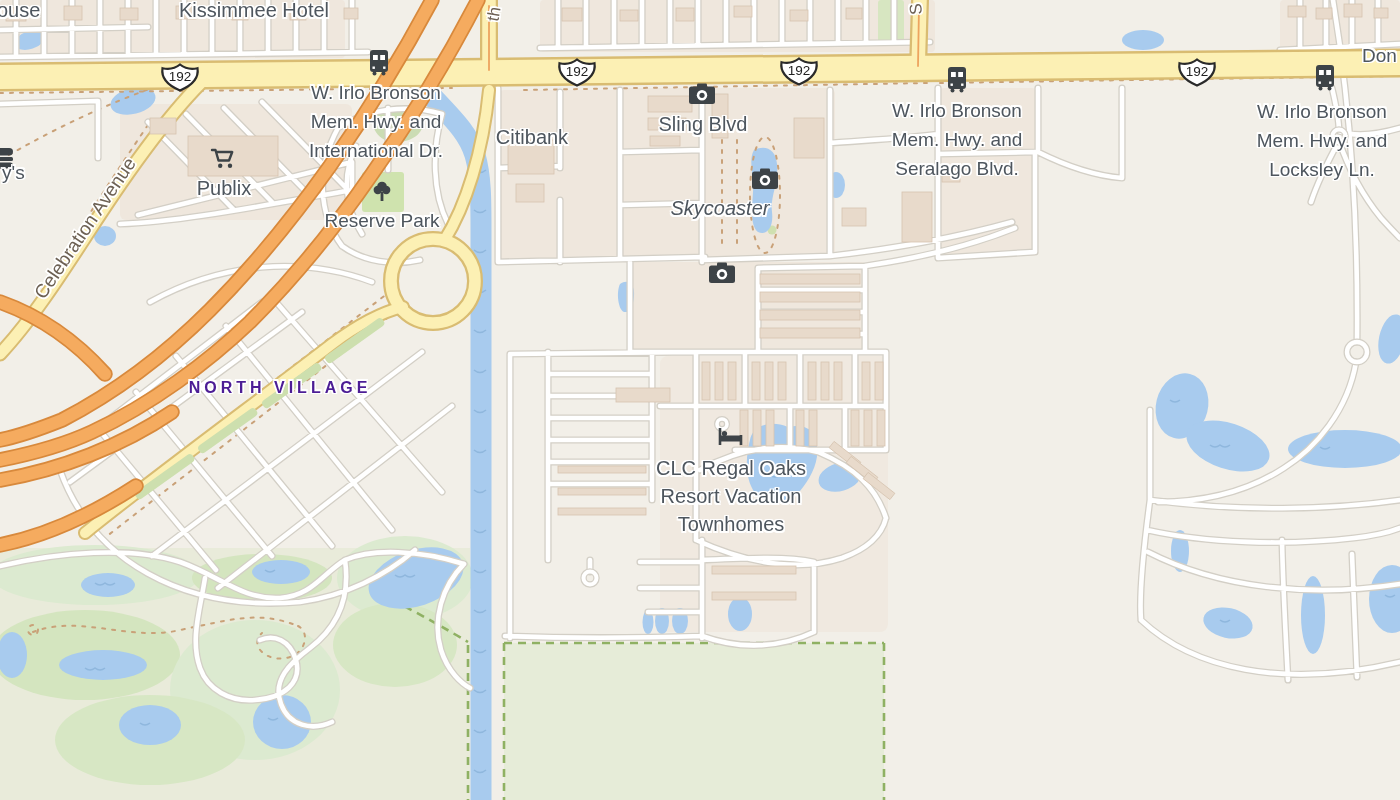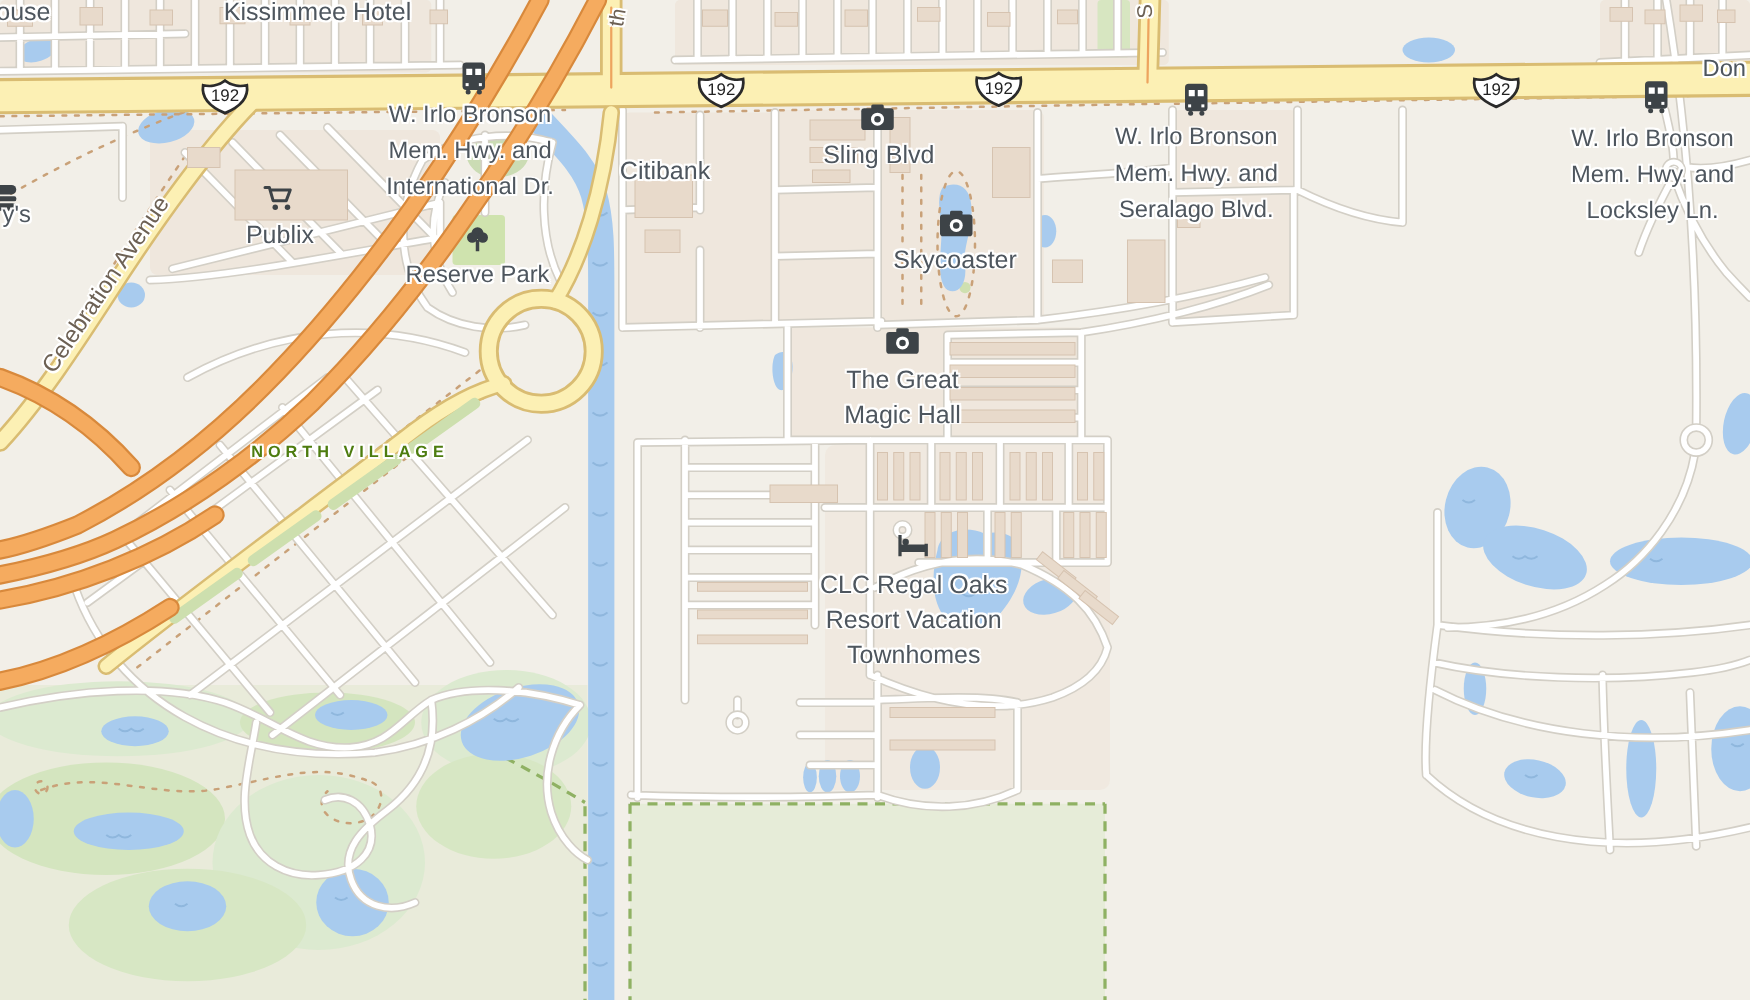--- a/index.html
+++ b/index.html
@@ -7,21 +7,21 @@
          font-family:"Liberation Sans", sans-serif;}
   .stage svg{position:absolute;left:0;top:0;}
   .lbl{position:absolute;transform:translate(-50%,-50%);text-align:center;white-space:nowrap;
        color:#4e565e;font-size:19px;line-height:29px;
        text-shadow:-1.5px -1.5px 0 rgba(255,255,255,.95),1.5px -1.5px 0 rgba(255,255,255,.95),
                    -1.5px 1.5px 0 rgba(255,255,255,.95),1.5px 1.5px 0 rgba(255,255,255,.95),
                    0 -1.5px 0 rgba(255,255,255,.95),0 1.5px 0 rgba(255,255,255,.95),
                    -1.5px 0 0 rgba(255,255,255,.95),1.5px 0 0 rgba(255,255,255,.95);}
   .lbl.big{font-size:20px;line-height:28px;}
   .lbl.left{transform:translate(0,-50%);text-align:left;}
-  .lbl.area{color:#4d7c0f;font-weight:bold;font-size:13px;letter-spacing:4px;}
+  .lbl.area{color:#4c1d95;font-weight:bold;font-size:16px;letter-spacing:4px;margin-top:26px;}
   .lbl.street{color:#6d6154;}
   .shield-num{font-family:"Liberation Sans", sans-serif;font-size:13.5px;fill:#222;}
 </style>
 </head>
 <body>
 
 <div class="stage">
 <svg width="1400" height="800" viewBox="0 0 1400 800">
   <defs>
     <g id="ic-bus">
@@ -300,31 +300,27 @@
     <div>Seralago Blvd.</div>
   </div>
   <div class="lbl" style="left:1322px;top:140px;">
     <div>W. Irlo Bronson</div>
     <div>Mem. Hwy. and</div>
     <div>Locksley Ln.</div>
   </div>
 
   <div class="lbl big" style="left:532px;top:137px;">Citibank</div>
   <div class="lbl big" style="left:703px;top:124px;">Sling Blvd</div>
-  <div class="lbl big" style="left:764px;top:208px;">Skycoaster</div>
+  <div class="lbl big" style="left:720px;top:208px;font-style:italic;">Skycoaster</div>
   <div class="lbl big" style="left:224px;top:188px;text-align:right;">Publix</div>
   <div class="lbl" style="left:382px;top:220px;">Reserve Park</div>
   <div class="lbl area" style="left:280px;top:361px;">NORTH VILLAGE</div>
   <div class="lbl street" style="left:85px;top:228px;transform:translate(-50%,-50%) rotate(-56deg);">Celebration Avenue</div>
   <div class="lbl left" style="left:2px;top:172px;">y's</div>
   <div class="lbl street" style="left:494px;top:14px;font-size:17px;transform:translate(-50%,-50%) rotate(-80deg);">th</div>
   <div class="lbl street" style="left:916px;top:9px;font-size:17px;transform:translate(-50%,-50%) rotate(-95deg);">S</div>
 
-  <div class="lbl big" style="left:722px;top:318px;">
-    <div>The Great</div>
-    <div>Magic Hall</div>
-  </div>
   <div class="lbl big" style="left:731px;top:496px;">
     <div>CLC Regal Oaks</div>
     <div>Resort Vacation</div>
     <div>Townhomes</div>
   </div>
 </div>
 
 </body></html>

